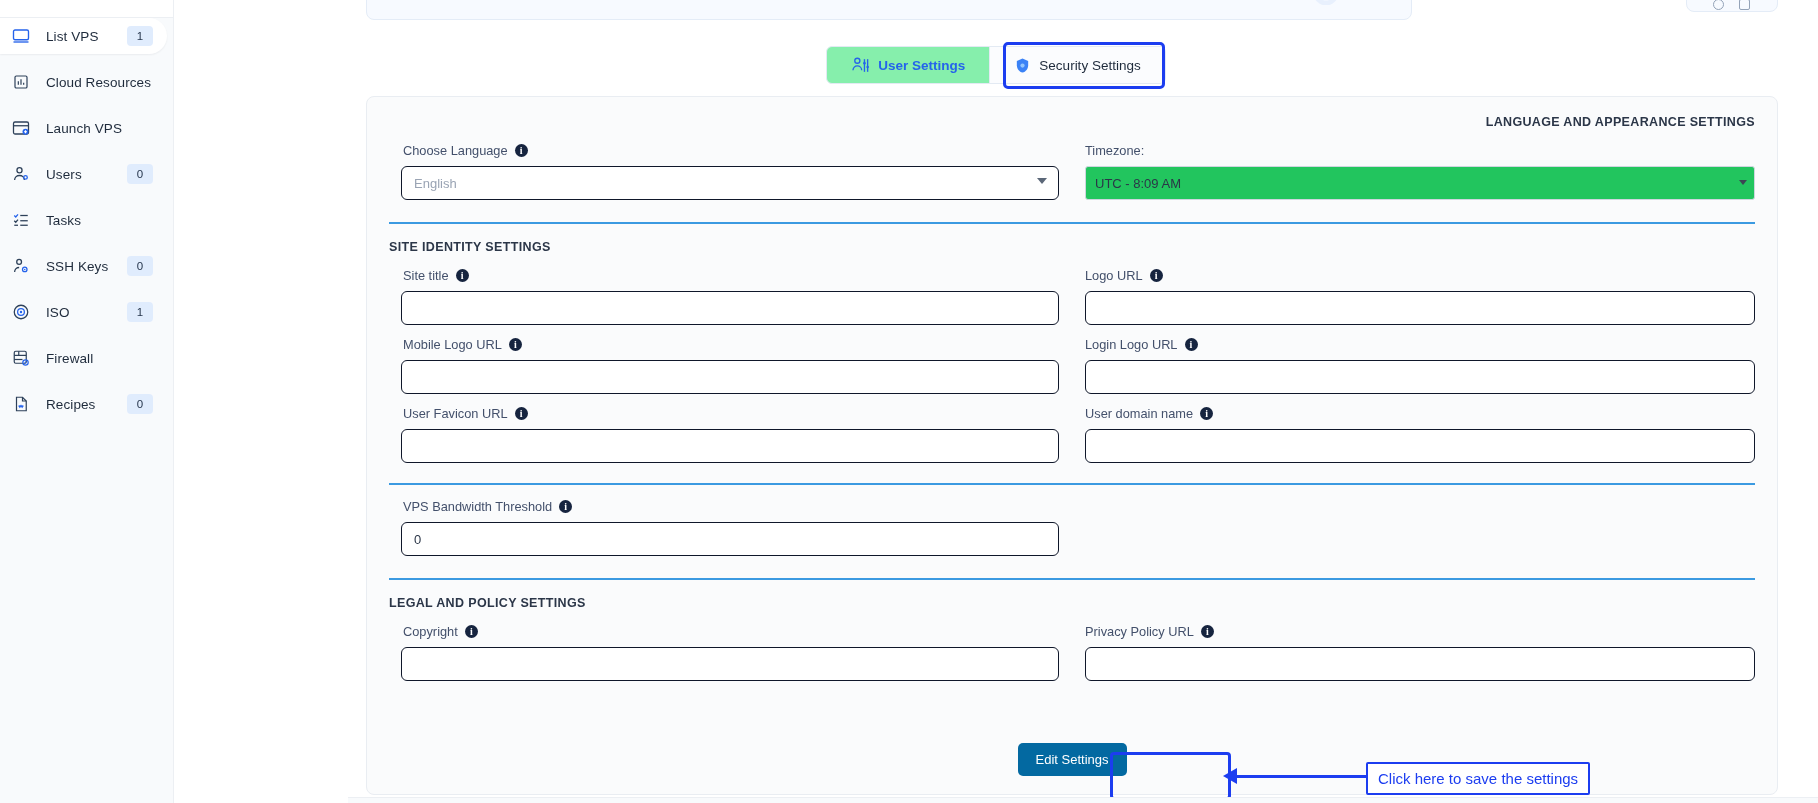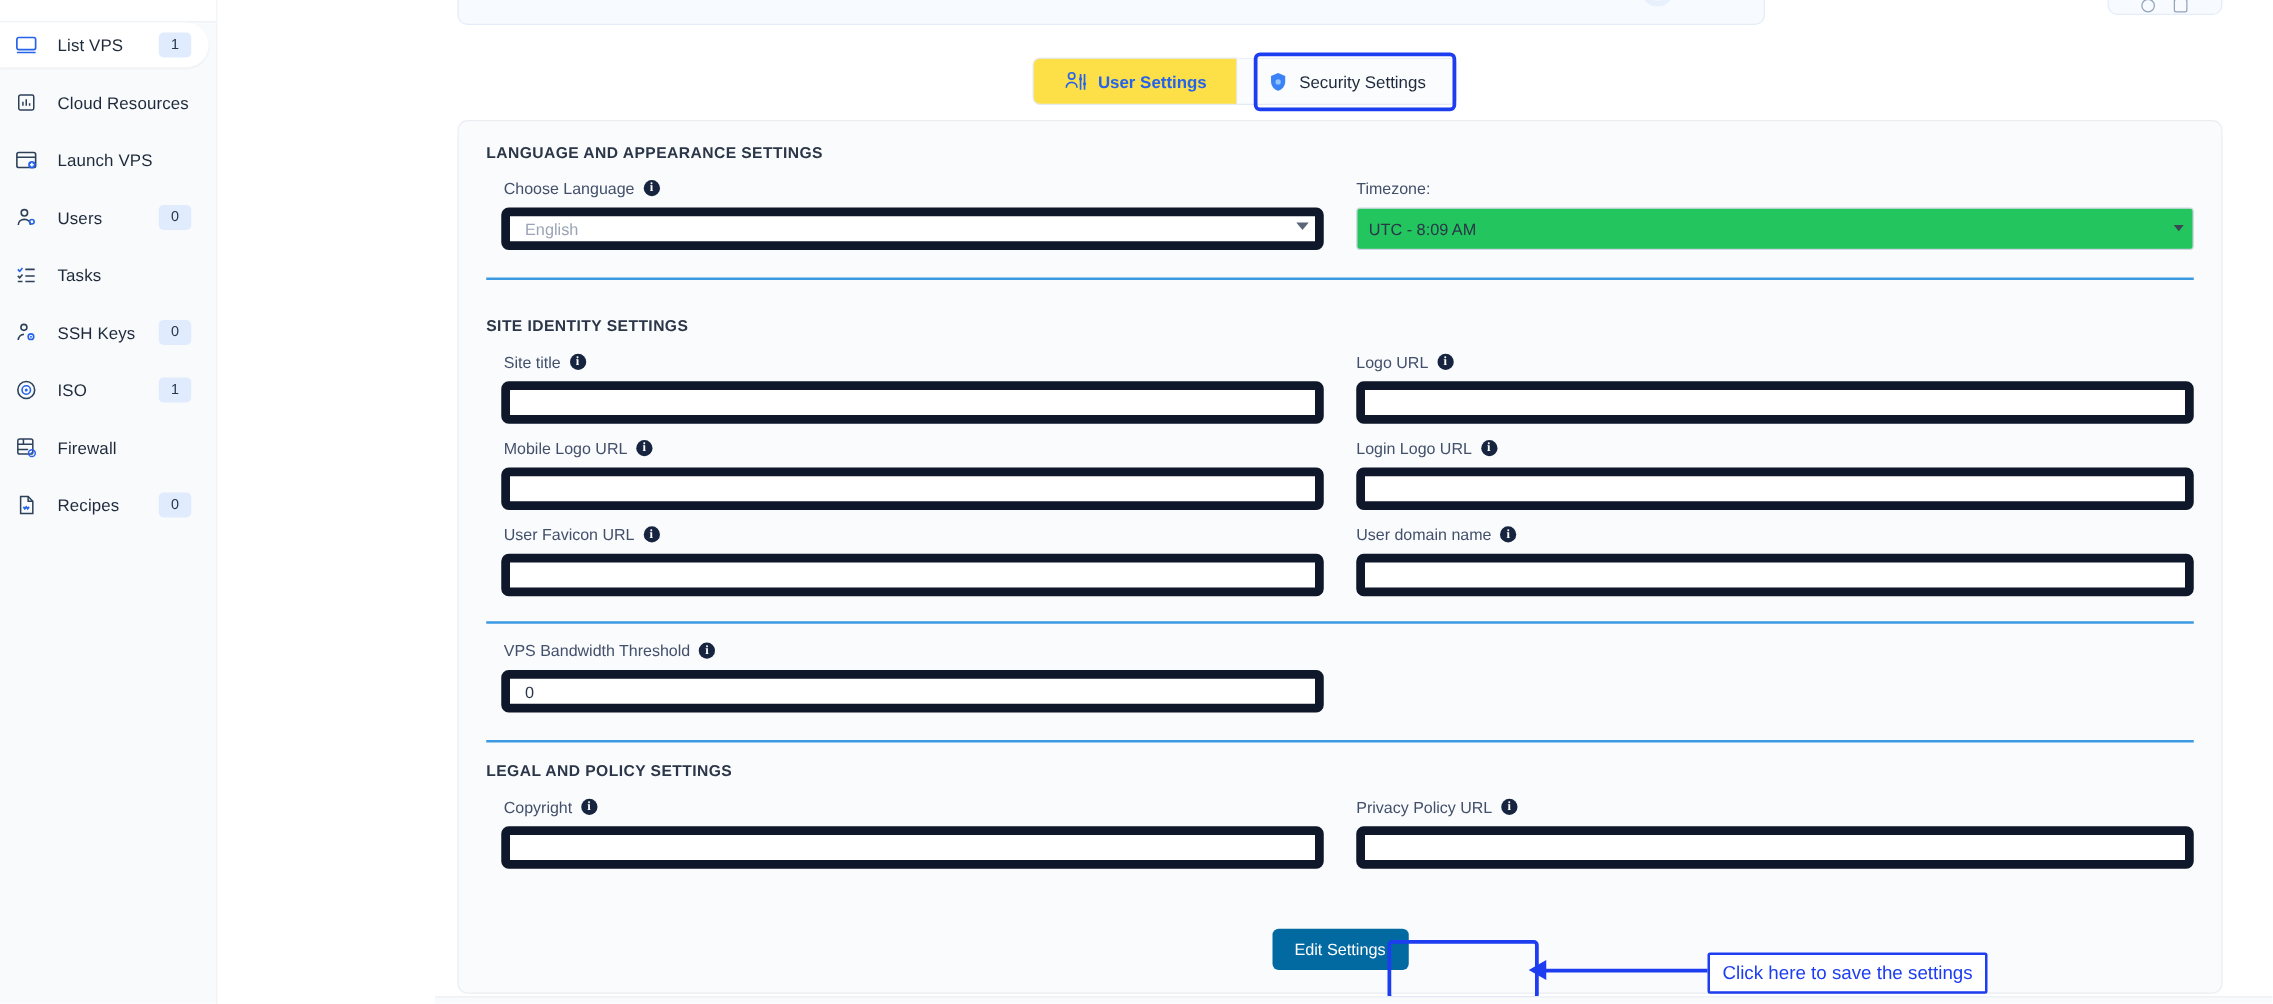--- a/index.html
+++ b/index.html
@@ -85,21 +85,21 @@
 
   
   .tabs {
     position:absolute; top: 46px; left: 0; right:0;
     display:flex; justify-content:center;
   }
   .tabstrip { display:flex; }
   .tab {
     height: 38px; display:flex; align-items:center; gap:8px;
     padding: 0 24px;
-    background:#fde047;
+    background:#86efac;
     border: 1px solid #e3eaf3;
     font-size: 13.5px;
     color: #1e2a3b;
     cursor:pointer;
   }
   .tab:first-child { border-radius: 6px 0 0 6px; color:#2563eb; font-weight:600; }
   .tab:last-child  { border-radius: 0 6px 6px 0; border-left:none; background:#fbfcfe; }
   .tab .ico { display:flex; align-items:center; }
 
   
@@ -138,21 +138,21 @@
   .info-dot {
     width: 13px; height:13px; border-radius:50%;
     background:#16243f; color:#fff;
     font-size: 10px; font-weight:700; font-family:"Liberation Serif", serif;
     display:flex; align-items:center; justify-content:center;
     flex:0 0 13px; line-height:1;
   }
   .input {
     width:100%; height: 34px;
     background:#ffffff;
-    border:7px solid #0f172a; border-radius: 6px;
+    border:1px solid #0f172a; border-radius: 6px;
     font-size:13px; color:#2b3648;
     padding: 0 12px;
     outline:none;
   }
   .input::placeholder { color:#9aa4b4; }
   .input.indent { margin-left: 12px; width: calc(100% - 12px); }
 
   .select-wrap { position:relative; }
   .select-chev {
     position:absolute; right: 12px; top: 12px;
@@ -377,21 +377,21 @@
               </svg>
           </span>
           <span>Security Settings</span>
         </div>
       </div>
     </div>
     <div class="anno-tab"></div>
 
     <section class="card">
 
-      <div class="pad" style="padding-top:18px;">
+      <div class="pad" style="padding-top:18px;text-align:right;">
         <div class="section-title">Language and Appearance Settings</div>
       </div>
       <div class="pad grid2" style="margin-top:14px;">
         <div class="col">
           <div class="field-label">
             <span>Choose Language</span>
             <span class="info-dot">i</span>
           </div>
           <div class="select-wrap" style="margin-left:12px;">
             <input class="input" value="" placeholder="English" style="">
@@ -405,21 +405,21 @@
           <div class="select-wrap">
             <input class="select-native" readonly="" value="UTC - 8:09 AM" style="">
             <span class="select-tri"></span>
           </div>
         </div>
       </div>
       <div class="pad" style="margin-top:22px;">
           <div class="divider"></div>
         </div>
 
-      <div class="pad" style="padding-top:30px;">
+      <div class="pad" style="padding-top:16px;">
         <div class="section-title">Site Identity Settings</div>
       </div>
       <div class="pad grid2" style="margin-top:14px;">
         <div class="col">
           <div class="field-label">
             <span>Site title</span>
             <span class="info-dot">i</span>
           </div>
           <input class="input indent" value="" style="">
         </div>

